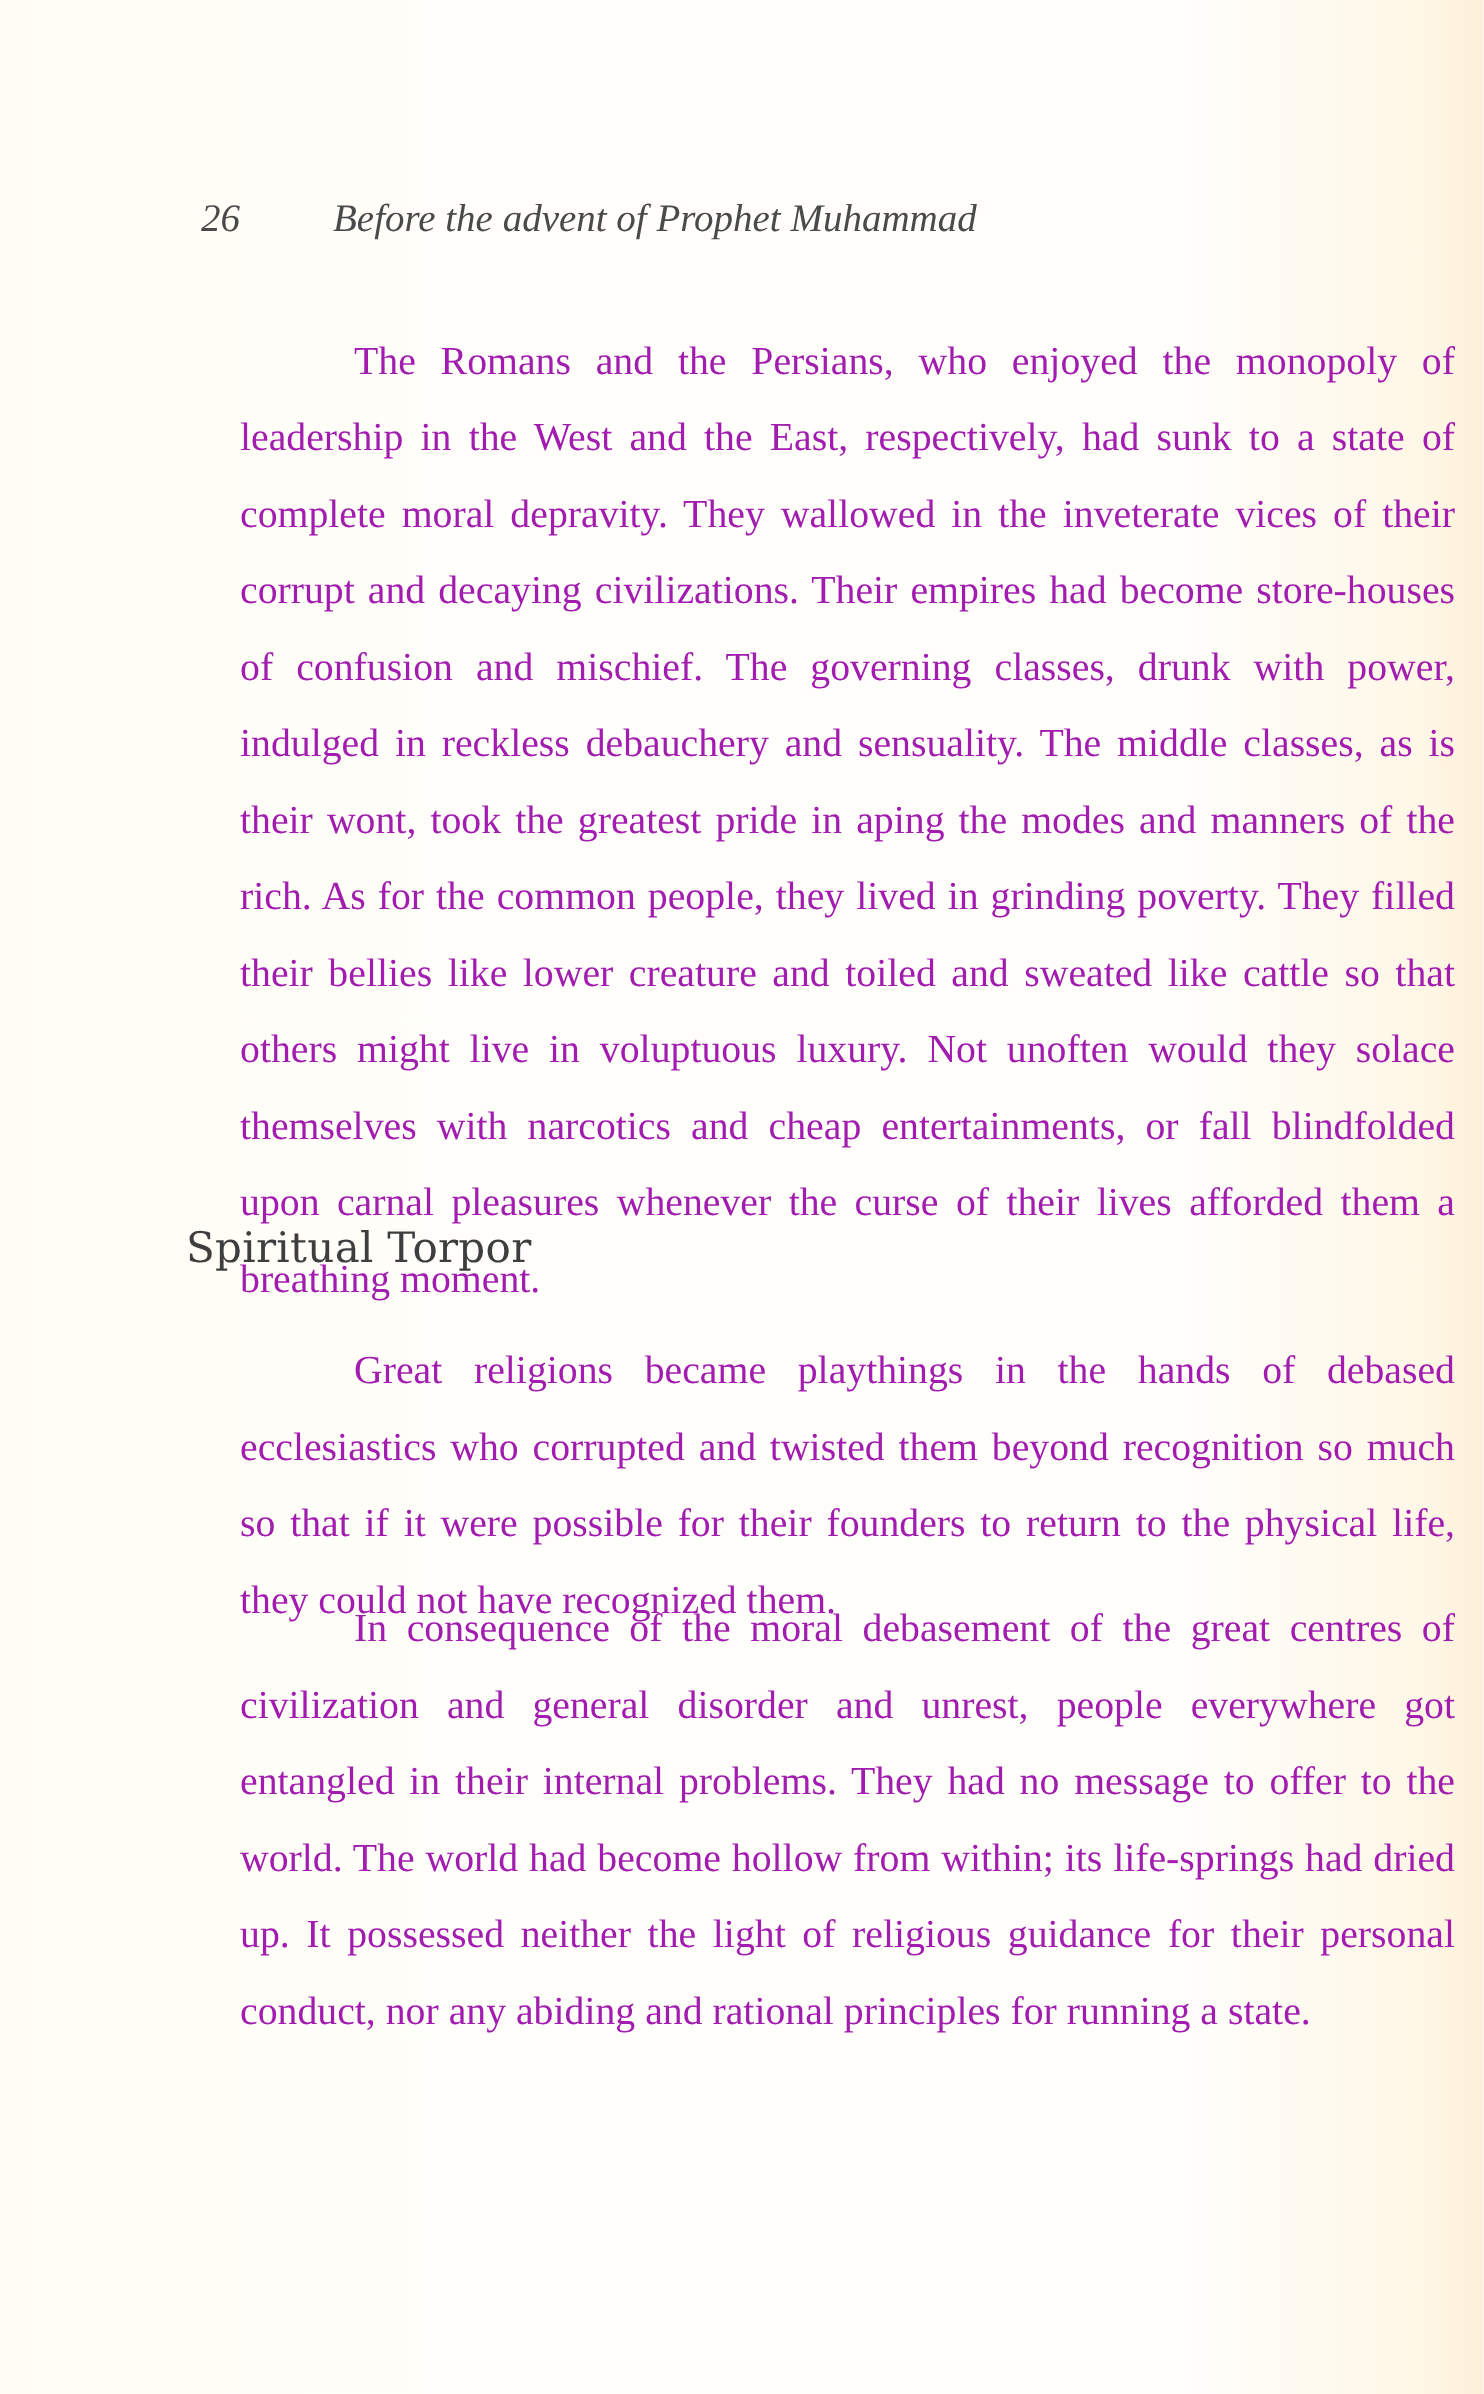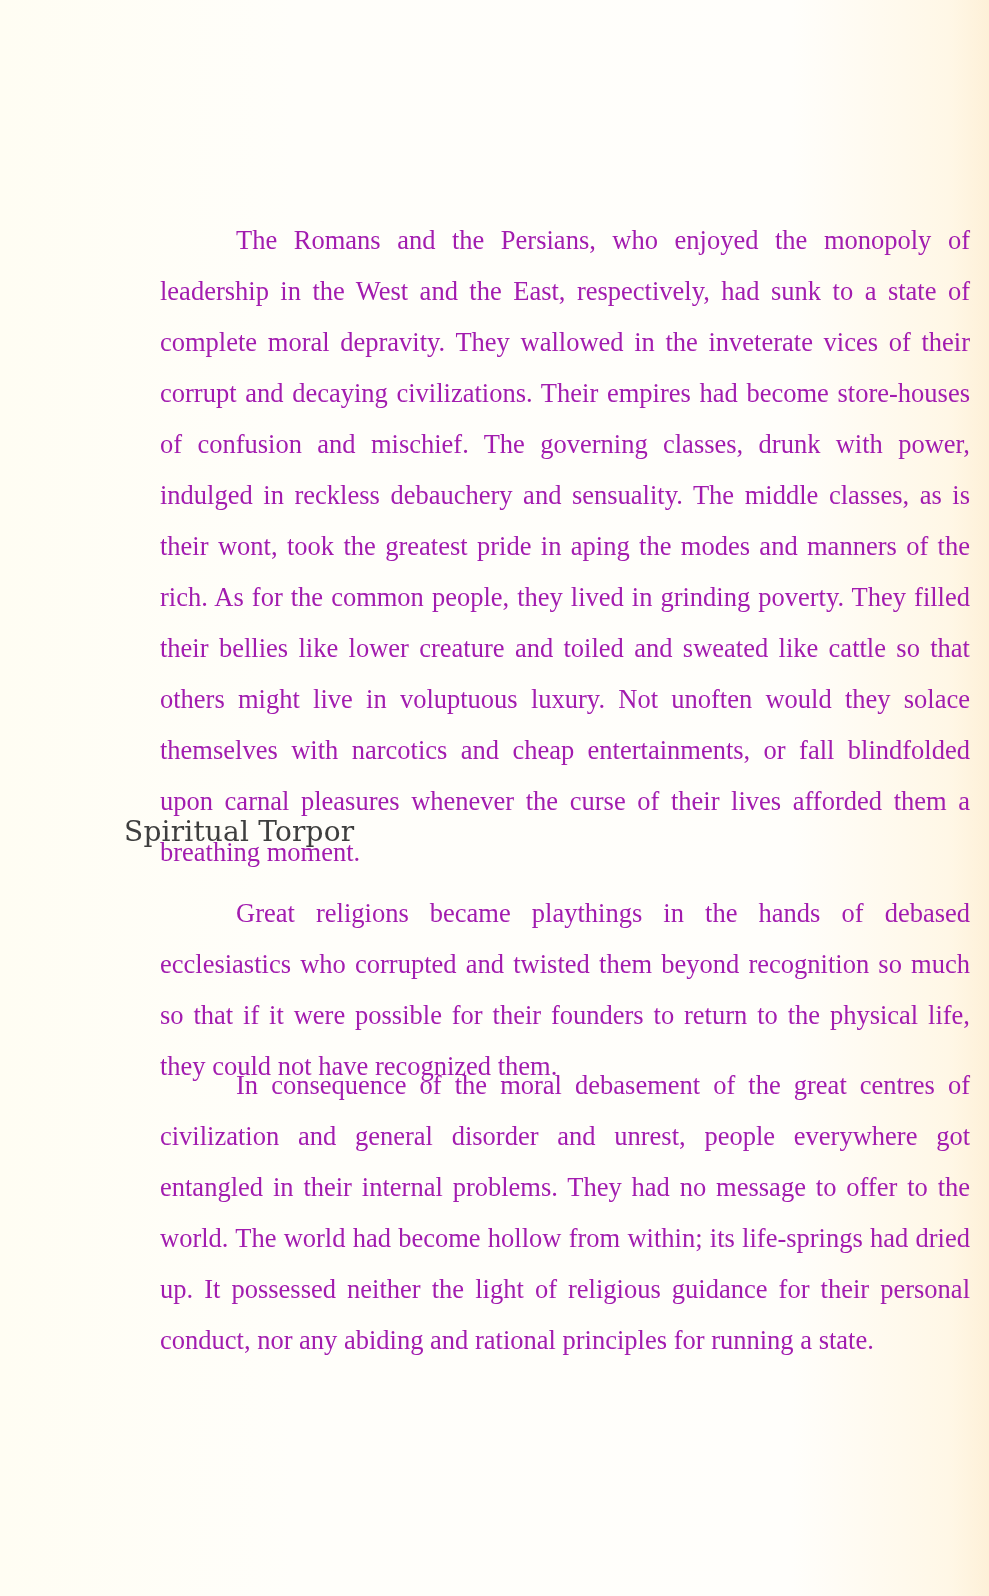--- a/index.html
+++ b/index.html
@@ -62,20 +62,23 @@
       letter-spacing: 0.2px;
     }
     #para-2 { top: 888px; }
     #para-3 { top: 1060px; }
   </style>
 </head>
 <body>
 
 <div class="page">
 
+  <div class="running-head">
+    <span class="page-number">26</span><span class="running-title">Before the advent of Prophet Muhammad</span>
+  </div>
 
   <div class="text-block" id="para-1">
     <p>The Romans and the Persians, who enjoyed the monopoly of leadership in the West and the East, respectively, had sunk to a state of complete moral depravity. They wallowed in the inveterate vices of their corrupt and decaying civilizations. Their empires had become store-houses of confusion and mischief. The governing classes, drunk with power, indulged in reckless debauchery and sensuality. The middle classes, as is their wont, took the greatest pride in aping the modes and manners of the rich. As for the common people, they lived in grinding poverty. They filled their bellies like lower creature and toiled and sweated like cattle so that others might live in voluptuous luxury. Not unoften would they solace themselves with narcotics and cheap entertainments, or fall blindfolded upon carnal pleasures whenever the curse of their lives afforded them a breathing moment.</p>
   </div>
 
   <h2 class="section-heading">Spiritual Torpor</h2>
 
   <div class="text-block" id="para-2">
     <p>Great religions became playthings in the hands of debased ecclesiastics who corrupted and twisted them beyond recognition so much so that if it were possible for their founders to return to the physical life, they could not have recognized them.</p>
   </div>

